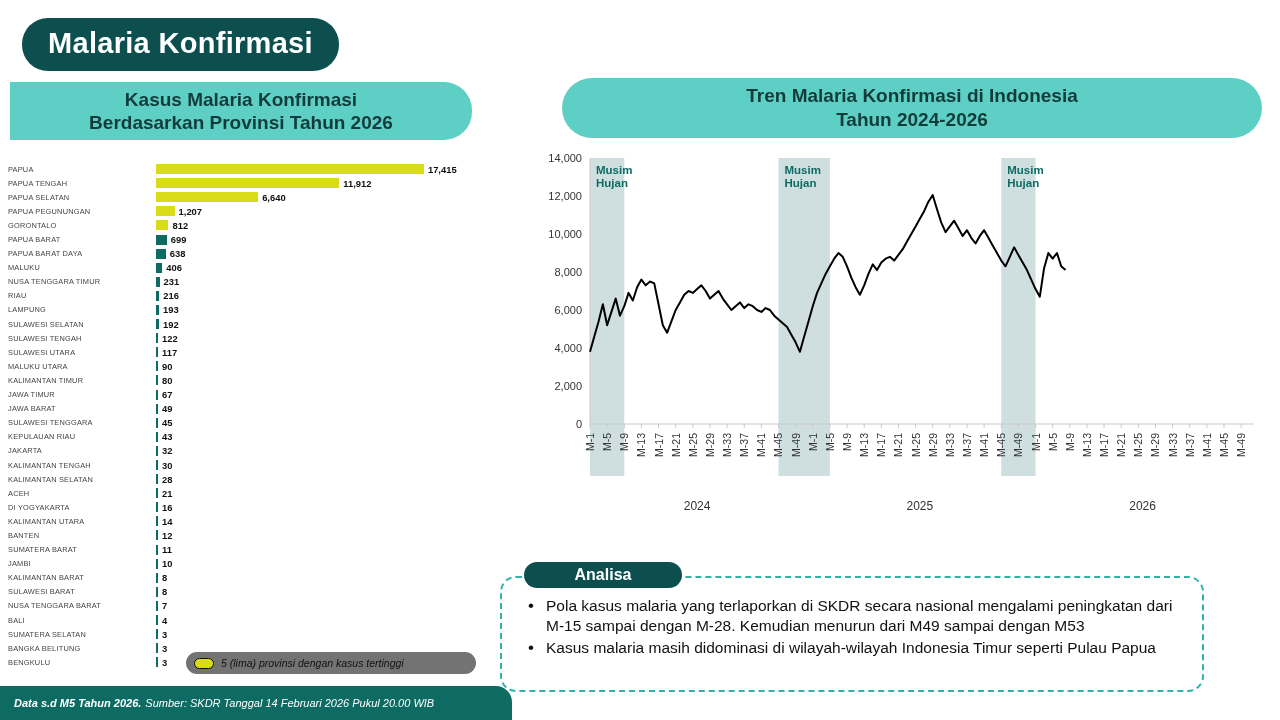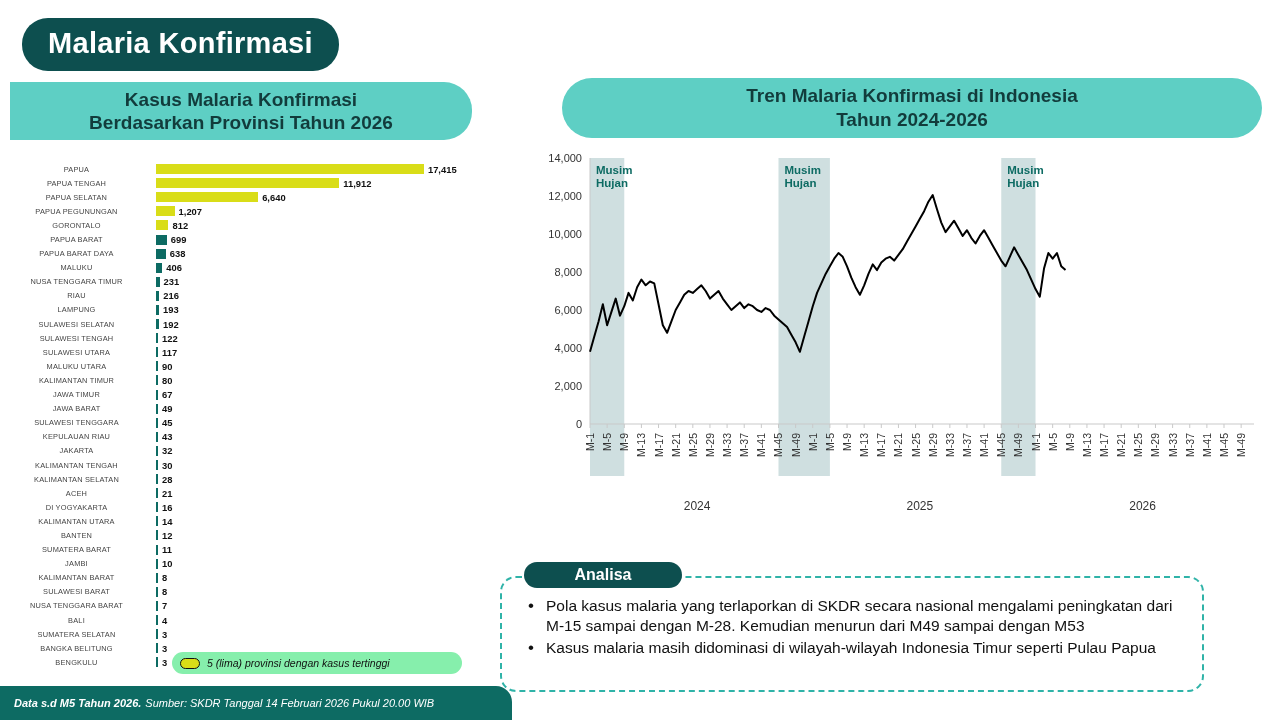--- a/index.html
+++ b/index.html
@@ -36,34 +36,34 @@
     color: #123c3c; font-size: 19px; font-weight: bold; line-height: 1.22;
   }
   #bar-chart {
     position: absolute; left: 8px; top: 162px;
     width: 516px; height: 512px;
   }
   .bar-row {
     display: flex; align-items: center; height: 14.1px;
   }
   .bar-label {
-    width: 148px; text-align: center; padding-right: 11px;
+    width: 148px; text-align: left; padding-right: 11px;
     font-size: 7.4px; color: #444; letter-spacing: .2px;
     white-space: nowrap; overflow: hidden;
   }
   .bar-track { position: relative; flex: 1; height: 100%; display: flex; align-items: center; }
   .bar-fill { height: 10px; background: #0d6b63; }
   .bar-fill.top5 { background: #d9dd18; }
   .bar-value {
     font-size: 9.4px; font-weight: bold; color: #111; margin-left: 4px; white-space: nowrap;
   }
   #legend-pill {
-    position: absolute; left: 172px; top: 652px;
+    position: absolute; left: 186px; top: 652px;
     width: 290px; height: 22px;
-    background: #86efac;
+    background: #737373;
     border-radius: 11px;
     display: flex; align-items: center; padding-left: 8px;
   }
   #legend-pill .cap {
     width: 20px; height: 11px; border: 1.6px solid #111; border-radius: 6px; background: #d9dd18;
     margin-right: 7px; flex: none;
   }
   #legend-pill .txt { font-size: 10.5px; font-style: italic; color: #111; }
   
   #footer-bar {

